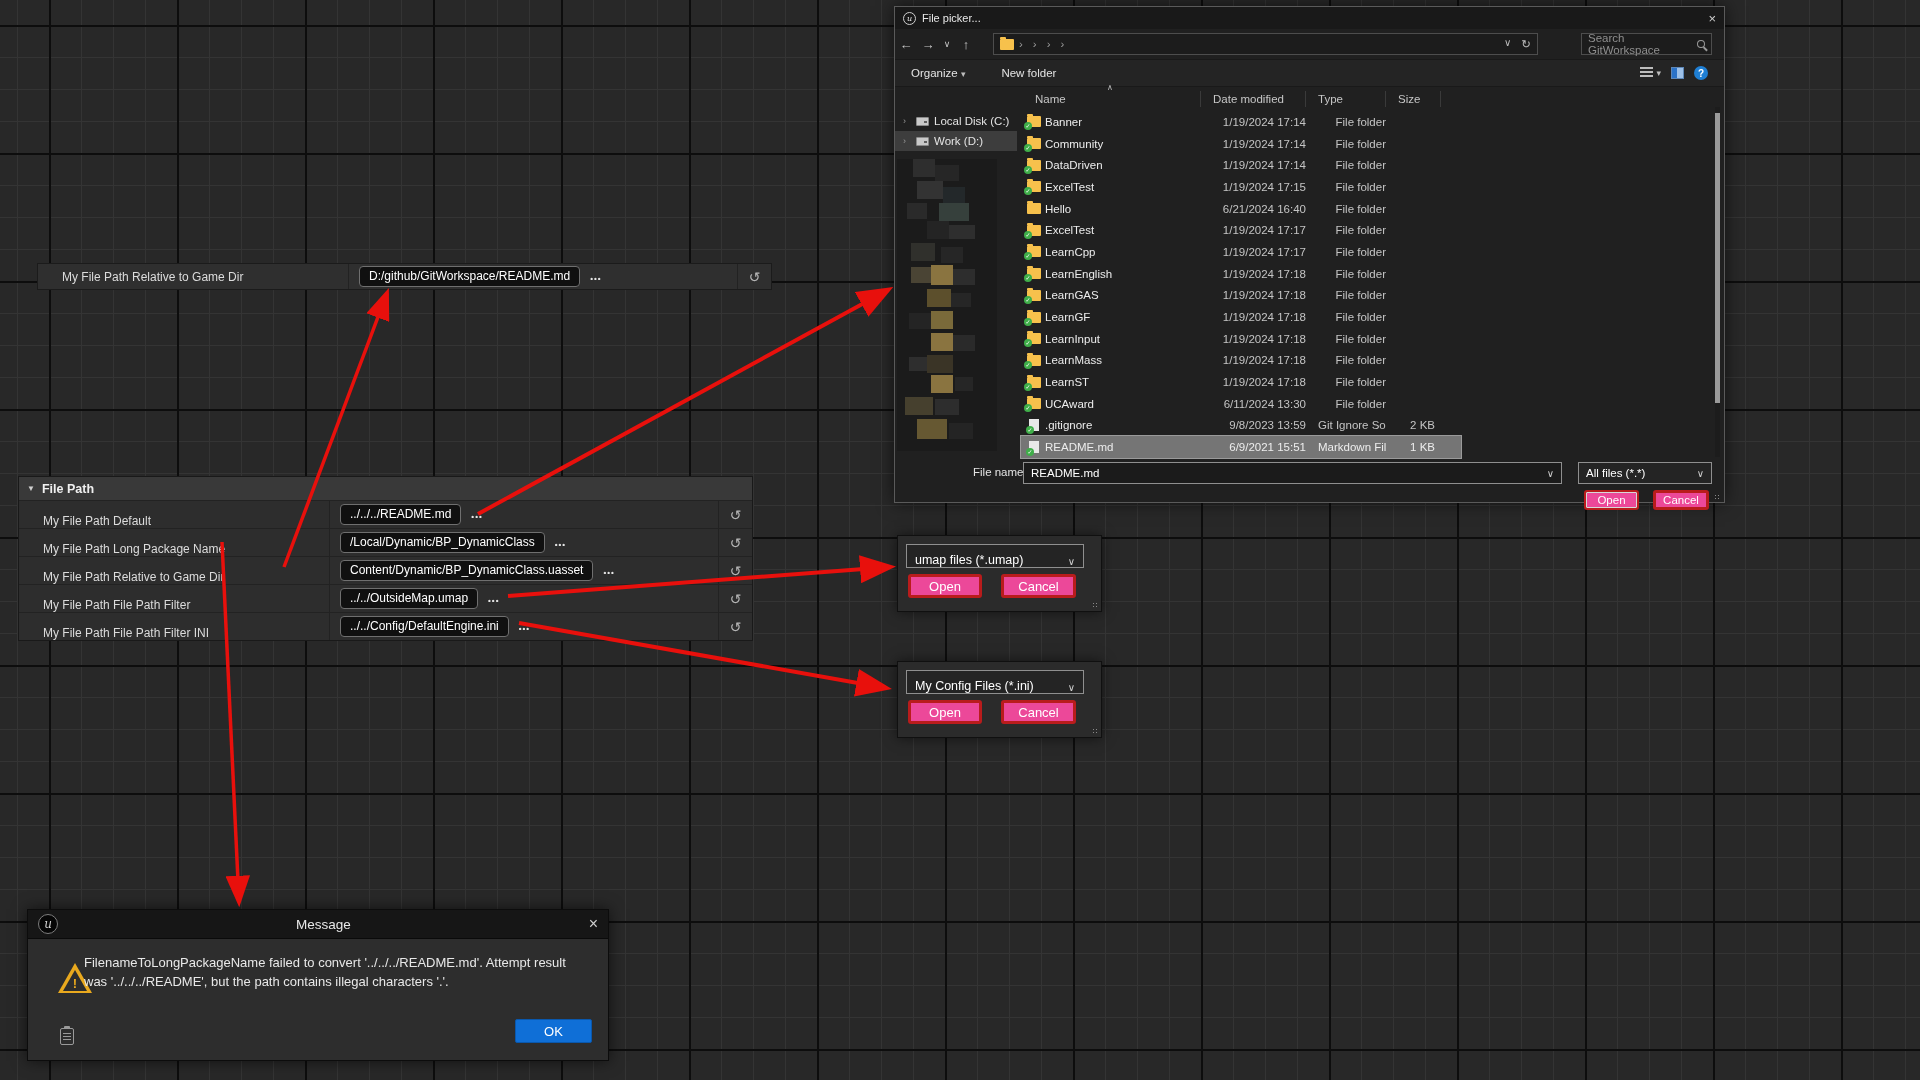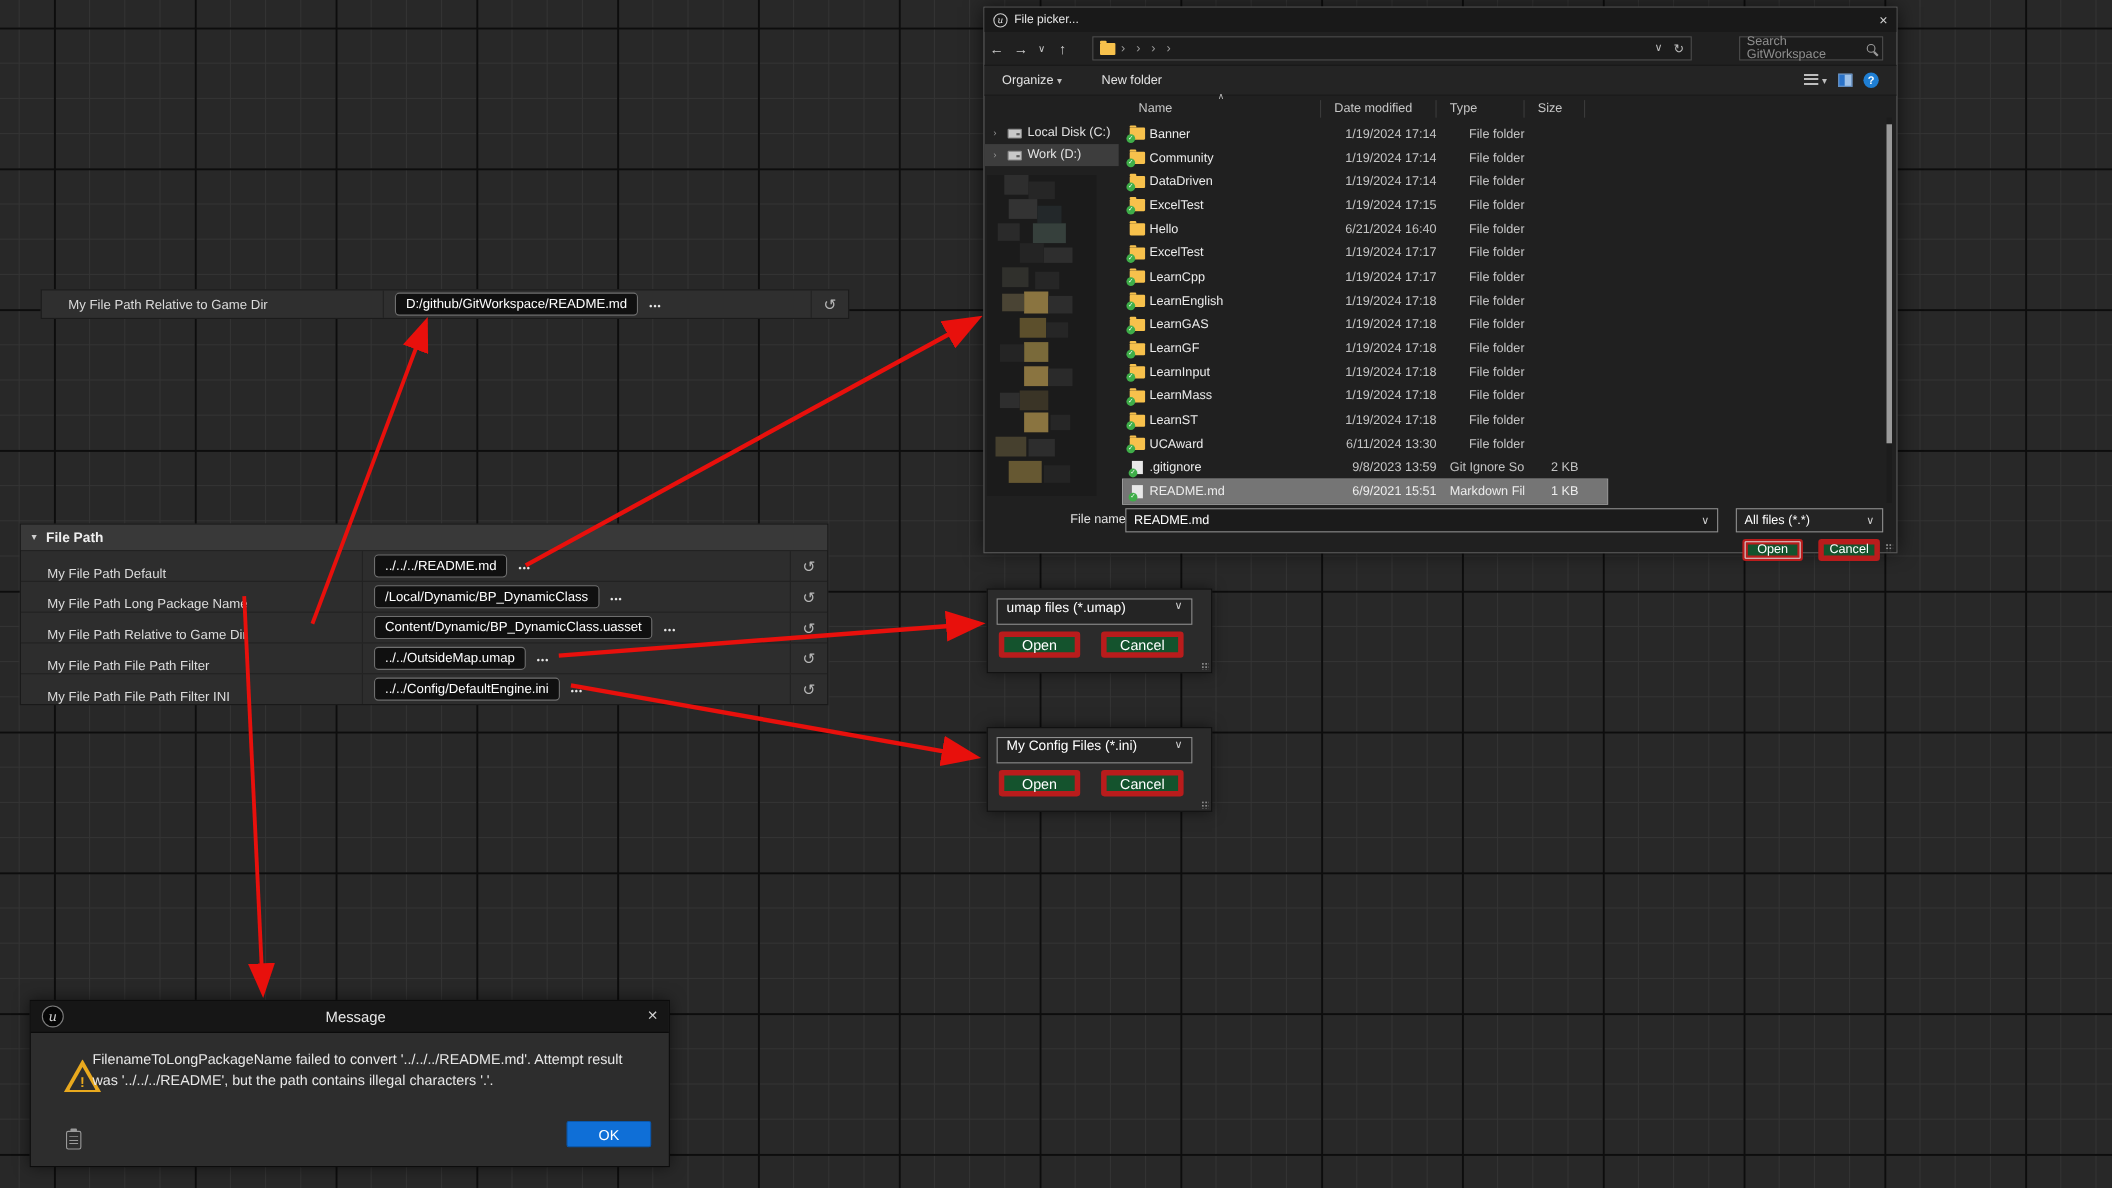--- a/index.html
+++ b/index.html
@@ -37,23 +37,23 @@
   .reset-icon { color:#b5b5b5; font-size:14px; cursor:pointer; }
   .reset-icon::before { content:"↺"; }
 
   .ue-section { left:18px; top:476px; width:735px; background:#2d2d2d; border:1px solid #191919; }
   .ue-sec-header { height:23px; background:#393939; display:flex; align-items:center; gap:7px; padding-left:8px; font-size:12.5px; font-weight:bold; color:#efefef; }
   .tri { font-size:8px; color:#cfcfcf; }
   .ue-prow { position:relative; height:28px; display:flex; align-items:flex-end; border-top:1px solid #222; }
 
   
   .mini-dialog { width:205px; height:77px; background:#2b2b2b; border:1px solid #101010; box-shadow:0 0 12px rgba(0,0,0,.55); }
-  .mini-select { position:absolute; left:8px; top:8px; width:178px; height:24px; background:#242424; border:1px solid #8f8f8f; color:#fff; font-size:12.5px; display:flex; align-items:flex-start; padding:0 8px; }
+  .mini-select { position:absolute; left:8px; top:8px; width:178px; height:24px; background:#242424; border:1px solid #8f8f8f; color:#fff; font-size:12.5px; display:flex; align-items:flex-end; padding:0 8px; }
   .mini-select .chev { margin-left:auto; color:#cfcfcf; font-size:10px; }
-  .btn-outline { background:#14532d; border:5px solid #b91c1c; border-radius:3px; color:#fff; font-size:13px; display:flex; align-items:center; justify-content:center; cursor:pointer; }
+  .btn-outline { background:#ec4899; border:3px solid #b91c1c; border-radius:3px; color:#fff; font-size:13px; display:flex; align-items:center; justify-content:center; cursor:pointer; }
   .grip { position:absolute; right:2px; bottom:2px; width:7px; height:7px;
     background-image:radial-gradient(#8a8a8a 1px, transparent 1px); background-size:3px 3px; }
 
   
   .msg-dialog { left:27px; top:909px; width:582px; height:152px; background:#2d2d2d; border:1px solid #0c0c0c; box-shadow:0 0 14px rgba(0,0,0,.6); }
   .msg-title { height:29px; background:#161616; border-bottom:1px solid #0a0a0a; display:flex; align-items:center; padding:0 10px; }
   .ue-logo { width:20px; height:20px; border-radius:50%; background:#060606; border:1px solid #7d7d7d; color:#cfcfcf; display:flex; align-items:center; justify-content:center; font-size:12px; font-family:"DejaVu Serif", serif; font-style:italic; }
   .msg-title-text { flex:1; text-align:center; font-size:13.5px; color:#e8e8e8; }
   .msg-close { color:#d0d0d0; font-size:16px; cursor:pointer; }
   .msg-body-text { position:absolute; left:56px; top:44px; width:505px; font-size:13px; line-height:1.45; color:#e8e8e8; }

